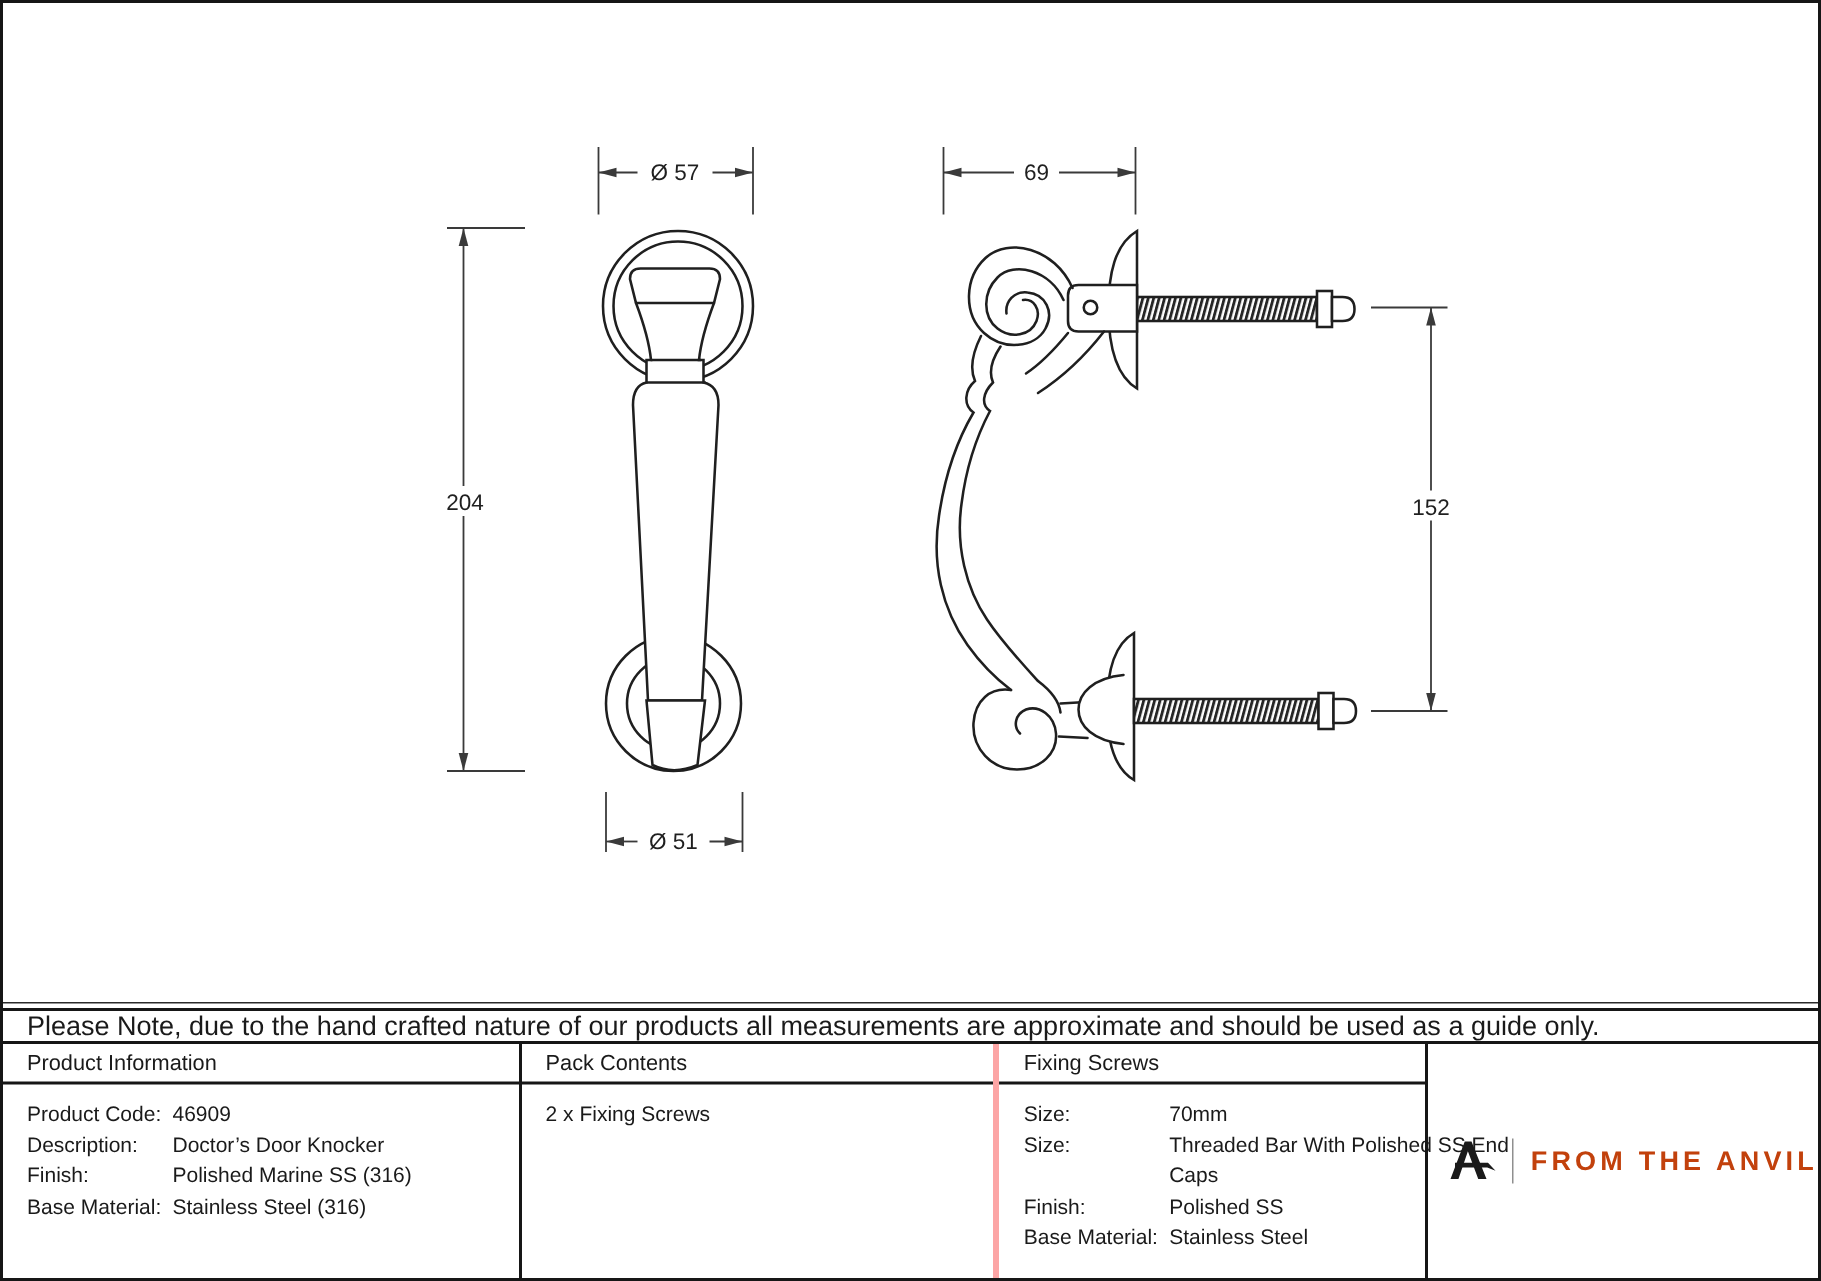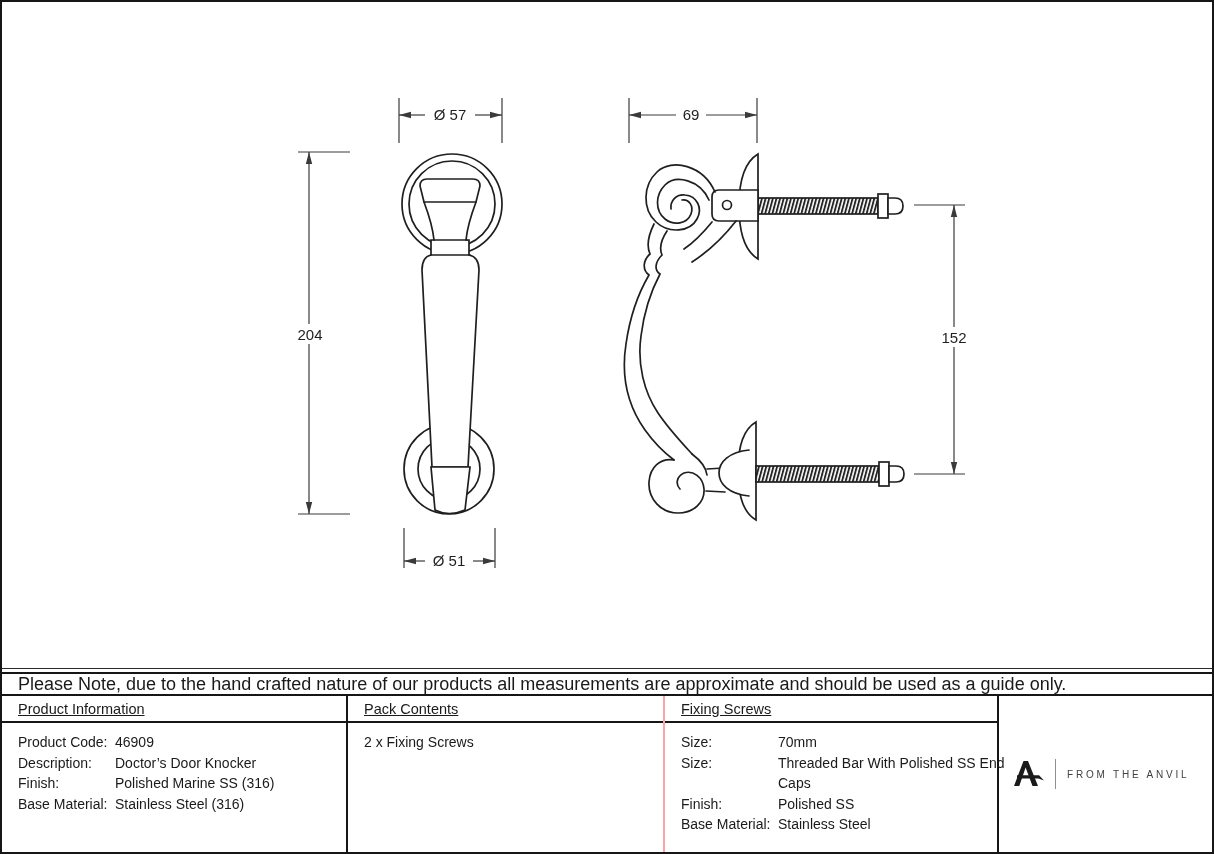--- a/index.html
+++ b/index.html
@@ -14,34 +14,34 @@
   svg text{font-family:"Liberation Sans", sans-serif;font-size:15px;fill:#1f1f1f;}
   .note-bar{
     margin-top:3px;border-top:2px solid #161616;border-bottom:2px solid #161616;
     height:24px;box-sizing:border-box;display:flex;align-items:center;
     padding-left:16px;font-size:18px;
   }
   .info-table{flex:1;display:flex;min-height:0;}
   .col{box-sizing:border-box;}
   .col-product{width:344px;}
   .col-pack{width:317px;border-left:2px solid #161616;}
-  .col-fixing{width:334px;border-left:2px solid #fca5a5;}
+  .col-fixing{width:288px;border-left:4px solid #fca5a5;}
   .col-brand{flex:1;border-left:2px solid #161616;display:flex;align-items:center;padding-left:14px;}
   .col-header{
     height:25px;border-bottom:2px solid #161616;display:flex;align-items:center;
-    padding-left:16px;font-size:14.5px;text-decoration:underline;
+    padding-left:16px;font-size:14.5px;
   }
   .col-body{padding:9px 4px 0 16px;font-size:14px;line-height:20.5px;}
   .kv-row{display:flex;}
   .kv-label{width:97px;flex:0 0 auto;}
   .kv-value{white-space:pre;}
   .pack-item{white-space:pre;}
   .brand-lockup{display:flex;align-items:center;}
   .brand-divider{width:1px;height:30px;background:#8f8f8f;margin:0 11px 0 10px;}
-  .brand-name{font-size:10px;letter-spacing:2.8px;color:#404040;white-space:nowrap;}
+  .brand-name{font-size:18px;letter-spacing:2.8px;color:#c2410c;white-space:nowrap;font-weight:bold;}
 </style>
 </head>
 <body>
 
 <div class="page">
 
   <div class="drawing-area">
     <svg width="1214" height="666" viewBox="0 0 1214 666">
       <defs>
         <pattern id="hatch" patternUnits="userSpaceOnUse" width="3.5" height="12" patternTransform="rotate(15)">

